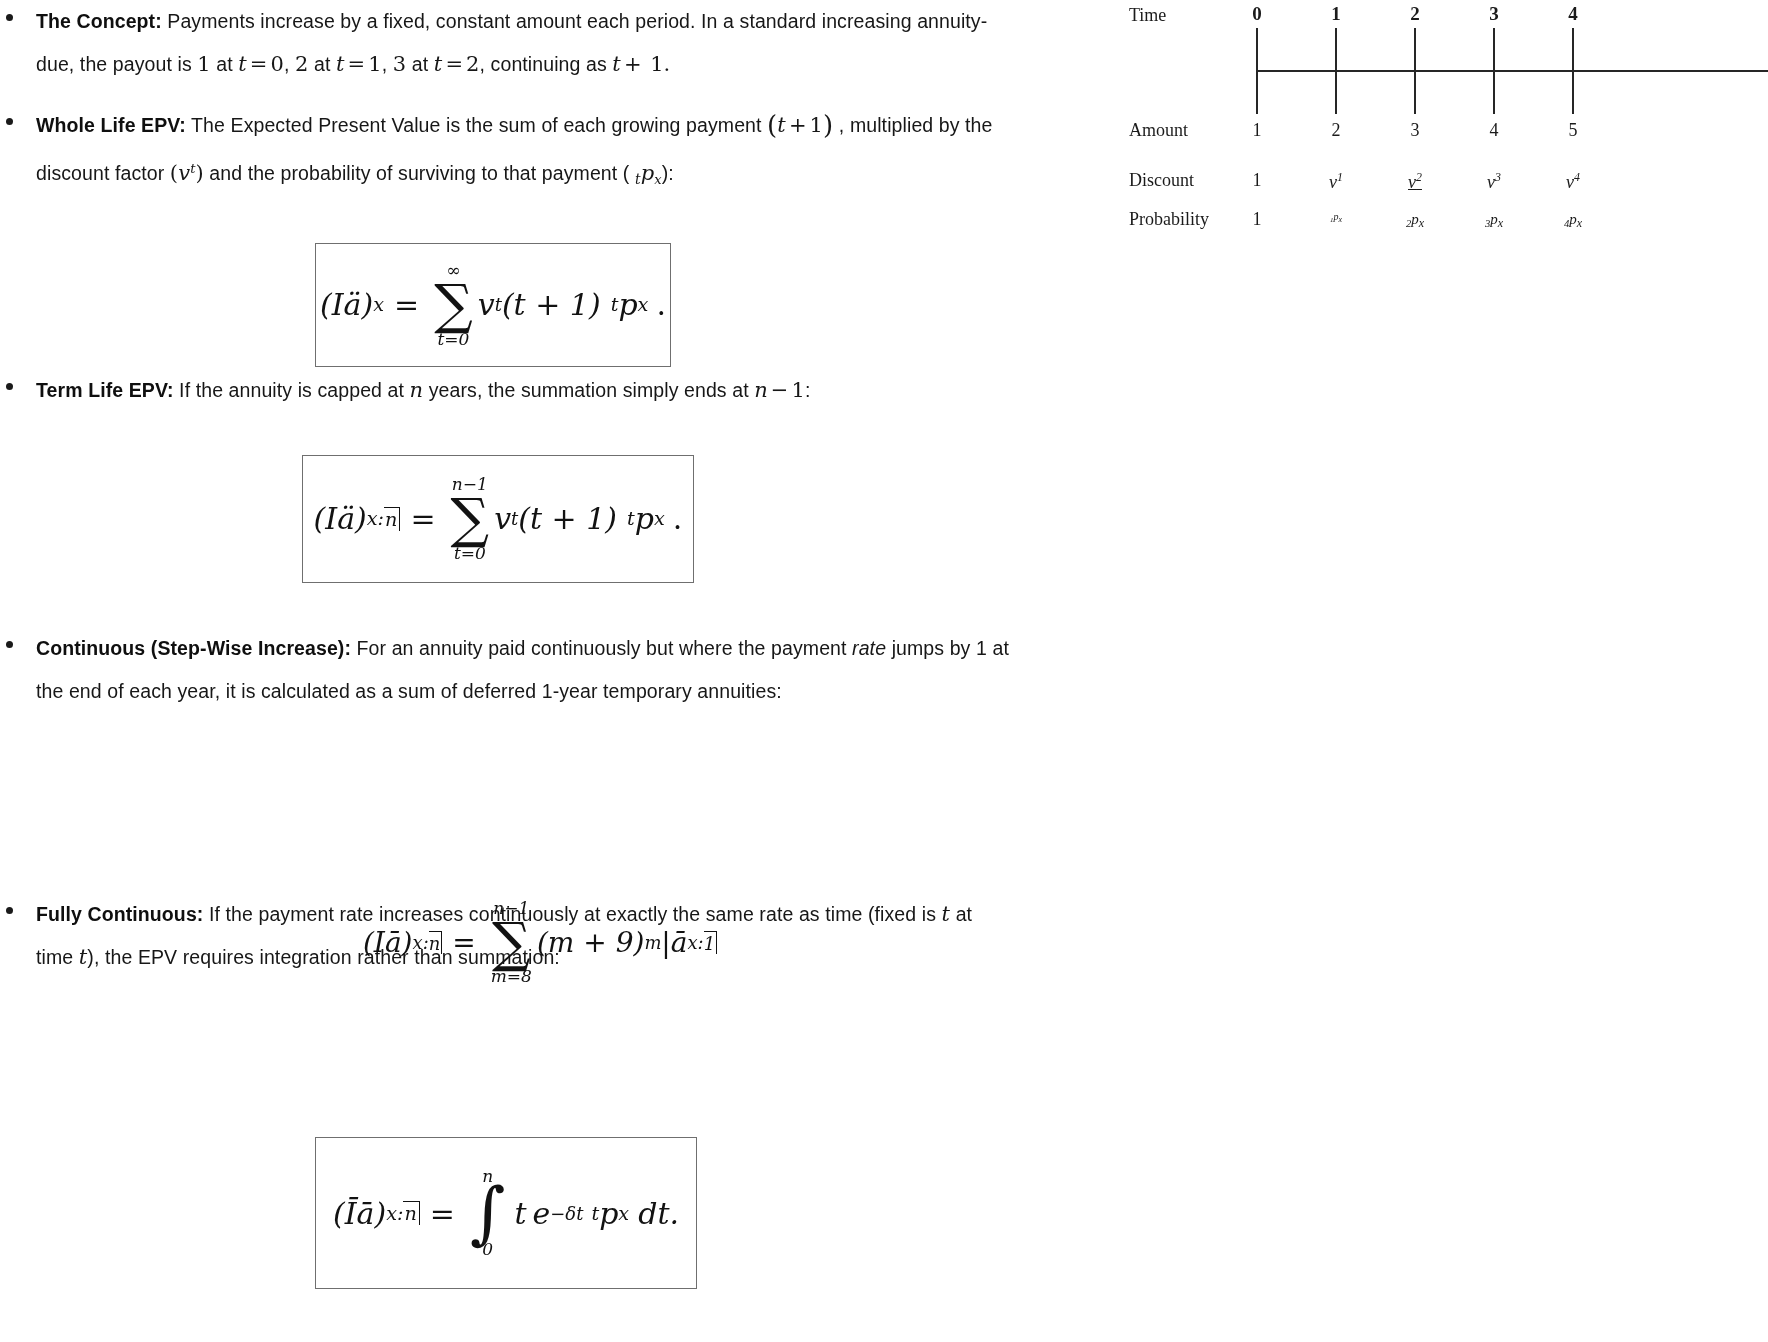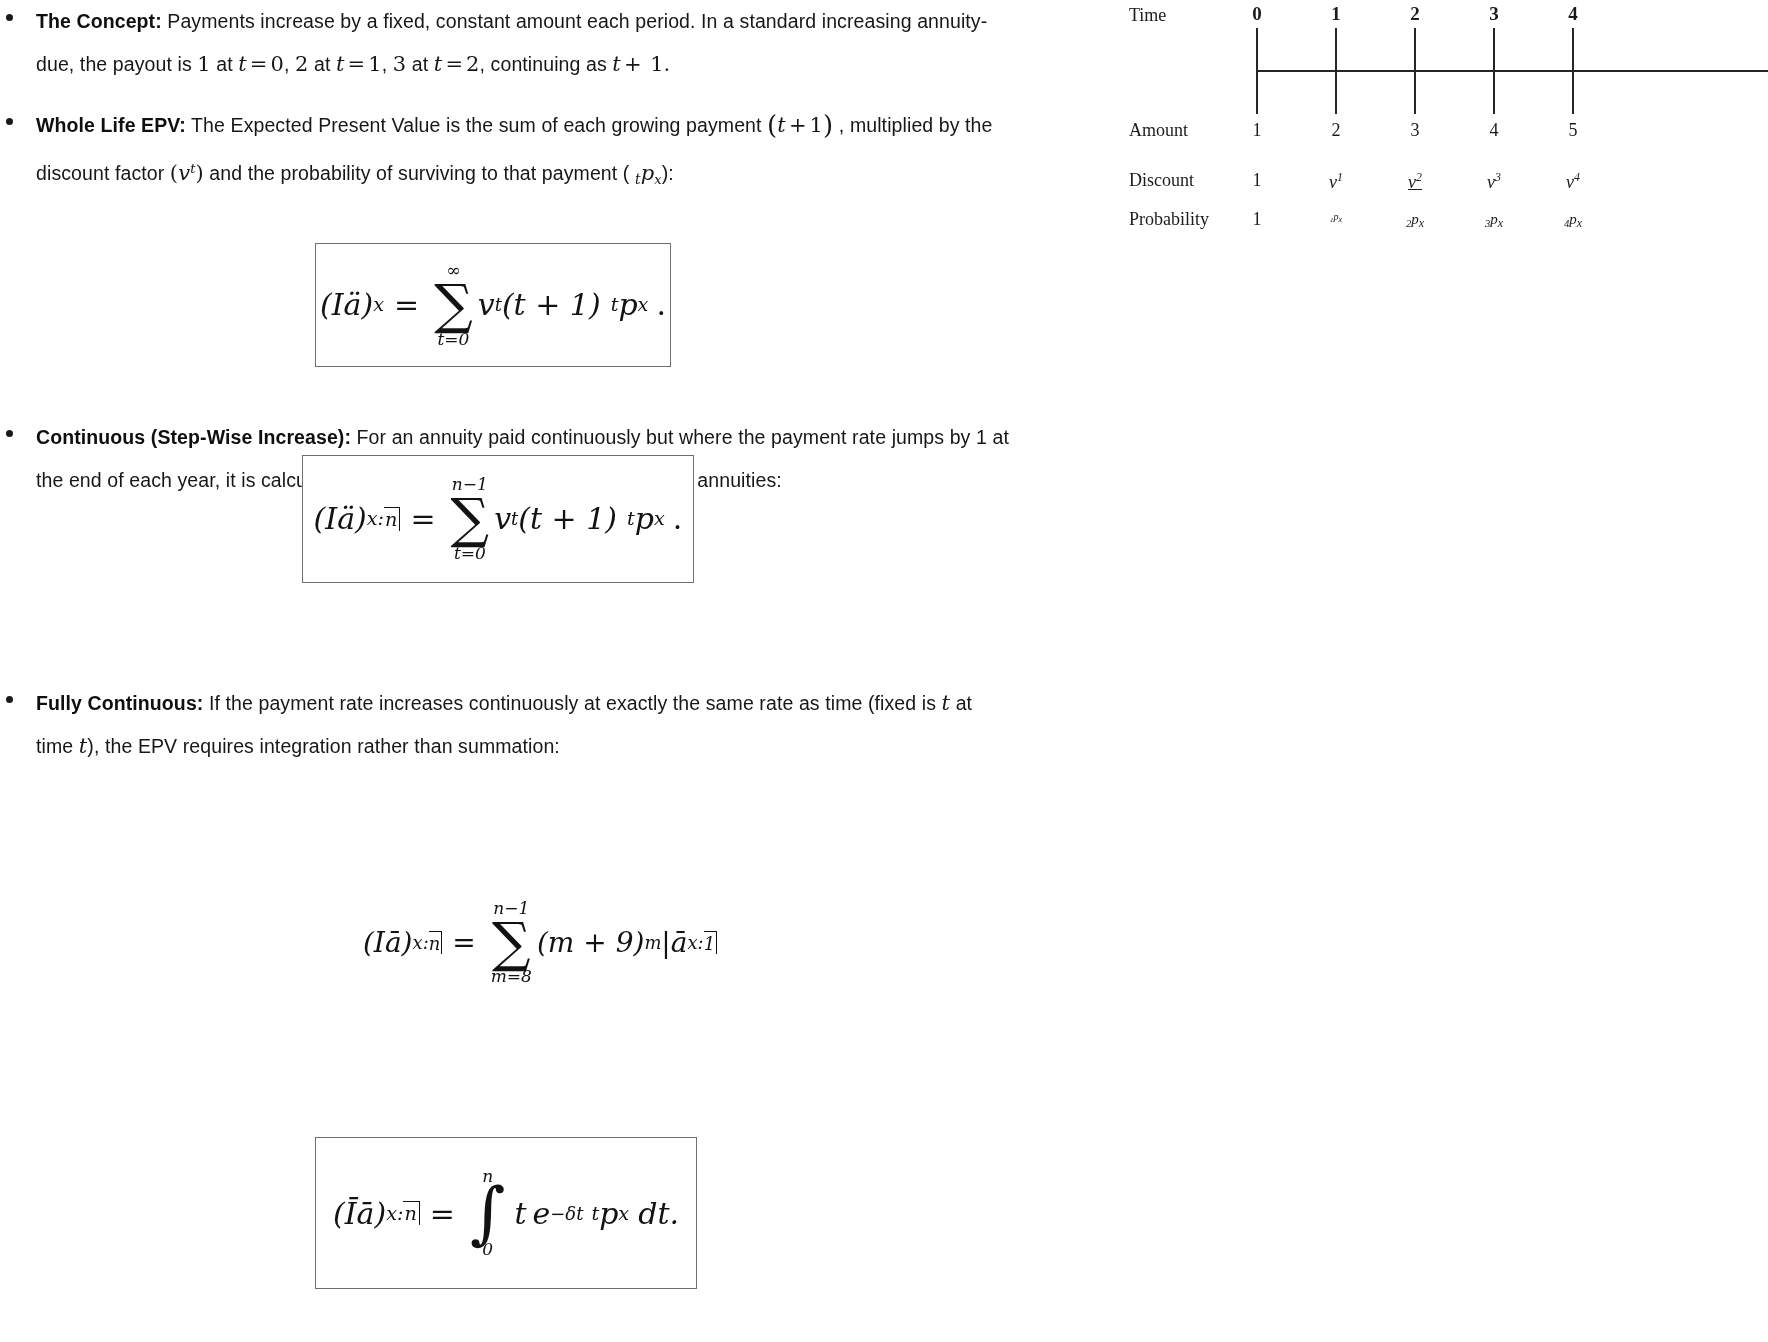--- a/index.html
+++ b/index.html
@@ -90,21 +90,21 @@
     font-style: italic;
     font-size: 0.62em;
     vertical-align: 0.52em;
   }
   .presub {
     font-family: "DejaVu Serif", "Liberation Serif", serif;
     font-style: italic;
     font-size: 0.66em;
     vertical-align: -0.30em;
   }
-  .ital-em { }
+  .ital-em { font-style: italic; }
 
   
   .formula-box {
     position: absolute;
     border: 1.6px solid #6f6f6f;
     background: #ffffff;
     box-sizing: border-box;
     display: flex;
     align-items: center;
     justify-content: center;
@@ -259,20 +259,28 @@
       <span class="bullet-dot"></span>
       <span class="lead">Whole Life EPV:</span>
       <span class="txt">The Expected Present Value is the sum of each growing payment</span>
       <span class="mn"><span class="bigparen">(</span><span class="mi">t</span><span class="mop">+</span><span class="mn">1</span><span class="bigparen">)</span></span>
       <span class="txt">, multiplied by the discount factor</span>
       <span class="mn">(<span class="mi">v</span><sup class="msup">t</sup>)</span>
       <span class="txt">and the probability of surviving to that payment (</span>
       <span class="mn"><span class="presub">t</span><span class="mi">p</span><sub class="msub">x</sub></span><span class="txt">):</span>
     </div>
 
+    <div class="bullet-item" style="margin-top:168px;">
+      <span class="bullet-dot"></span>
+      <span class="lead">Term Life EPV:</span>
+      <span class="txt">If the annuity is capped at</span>
+      <span class="mi">n</span>
+      <span class="txt">years, the summation simply ends at</span>
+      <span class="mn"><span class="mi">n</span><span class="mop">−</span><span class="mn">1</span></span><span class="txt">:</span>
+    </div>
 
     <div class="bullet-item" style="margin-top:215px;">
       <span class="bullet-dot"></span>
       <span class="lead">Continuous (Step-Wise Increase):</span>
       <span class="txt">For an annuity paid continuously but where the payment</span>
       <span class="txt ital-em">rate</span>
       <span class="txt">jumps by 1 at the end of each year, it is calculated as a sum of deferred 1-year temporary annuities:</span>
     </div>
 
     <div class="bullet-item" style="margin-top:180px;">

